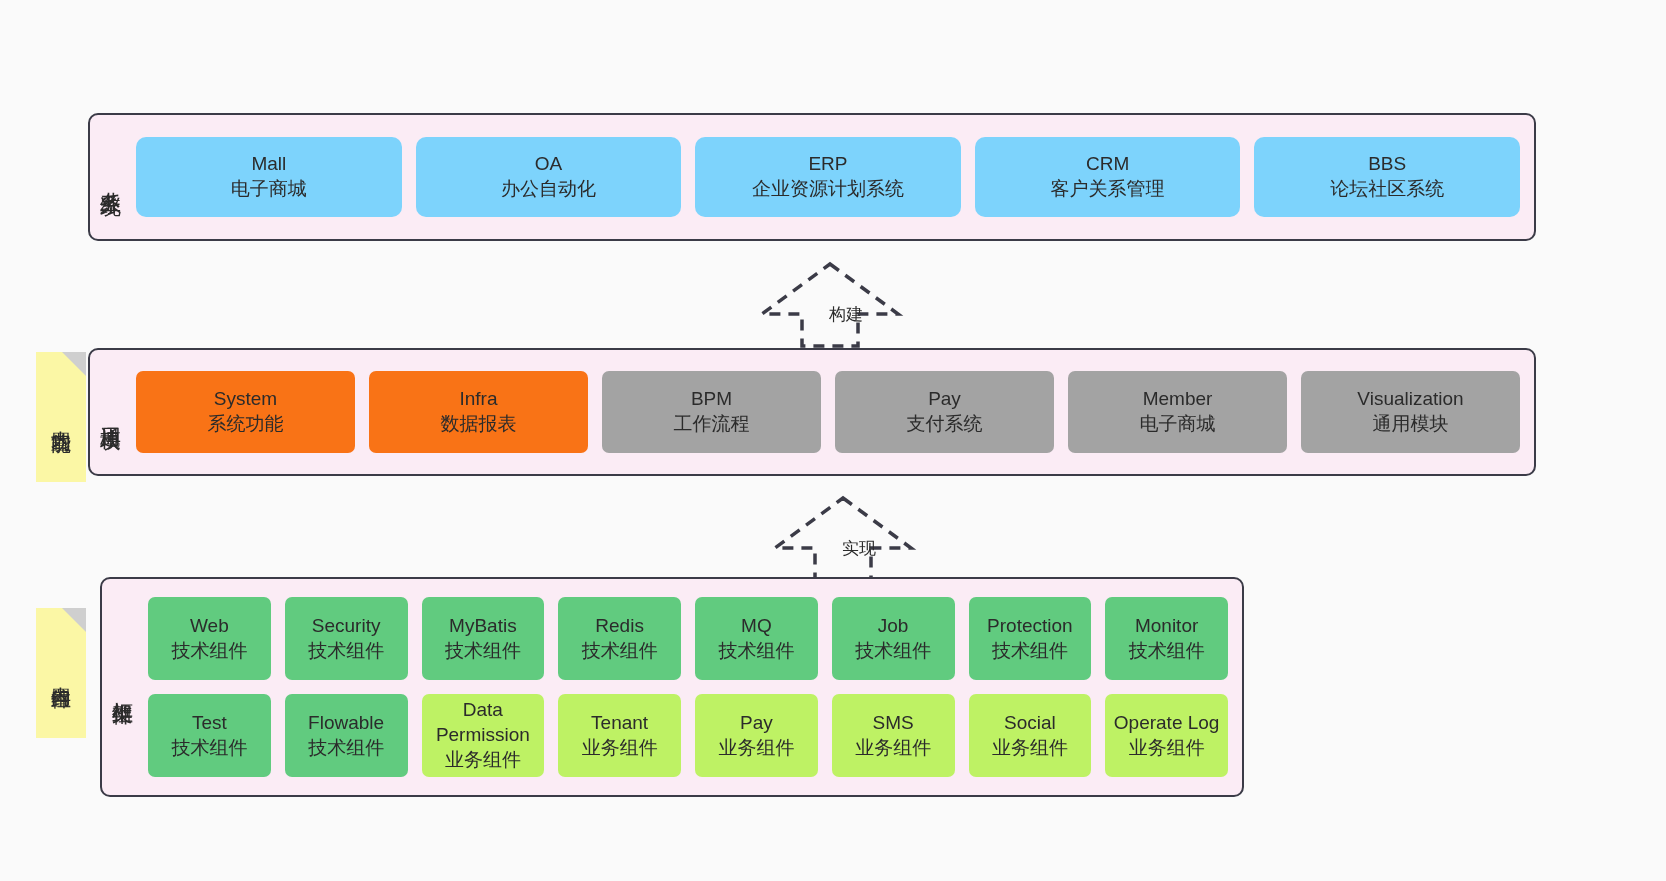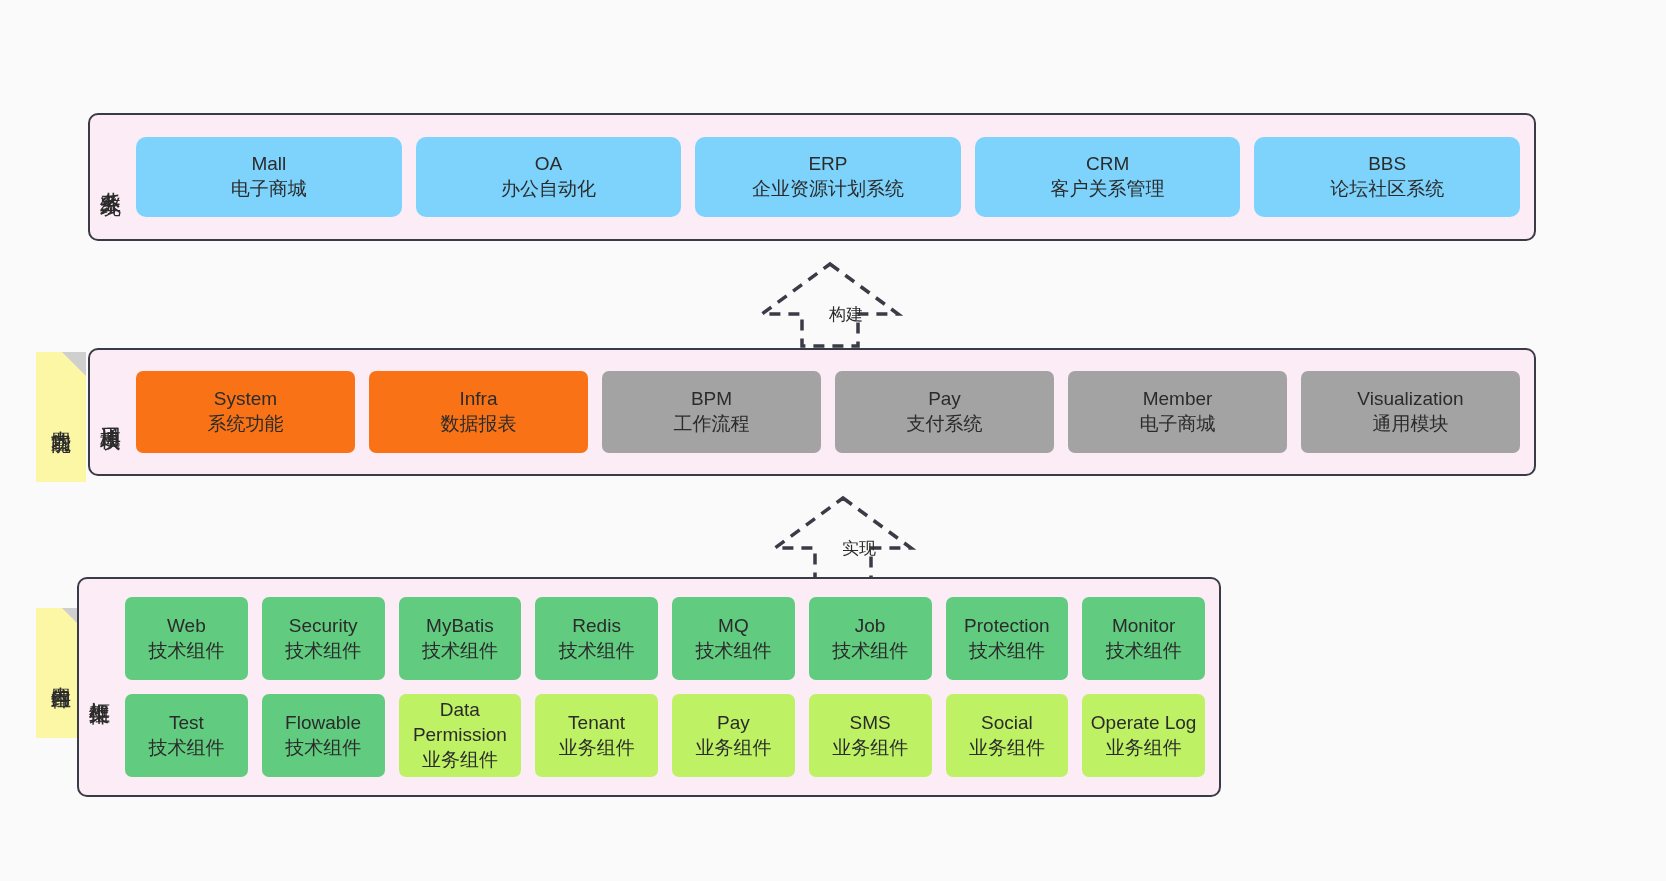--- a/index.html
+++ b/index.html
@@ -228,21 +228,21 @@
       <path d="M 75 6 L 143 56 L 103 56 L 103 88 L 47 88 L 47 56 L 7 56 Z" fill="none" stroke="#3b3b47" stroke-width="3.5" stroke-dasharray="11 8" stroke-linejoin="miter"></path>
     </svg>
     <span class="arrow-label">实现</span>
   </div>
 
   <div class="note" style="left:36px; top:608px; width:50px; height:130px;">
     <span class="fold"></span>
     <span>内置组件</span>
   </div>
 
-  <div class="section" id="sec-framework" style="left:77px; top:577px; width:1144px; height:220px;">
+  <div class="section" id="sec-framework" style="left:100px; top:577px; width:1144px; height:220px;">
     <div class="section-label">框架组件</div>
     <div class="section-body">
 
       <div class="card-row fw-row">
         <div class="card c-green">
           <span class="l1">Web</span>
           <span class="l2">技术组件</span>
         </div>
         <div class="card c-green">
           <span class="l1">Security</span>

